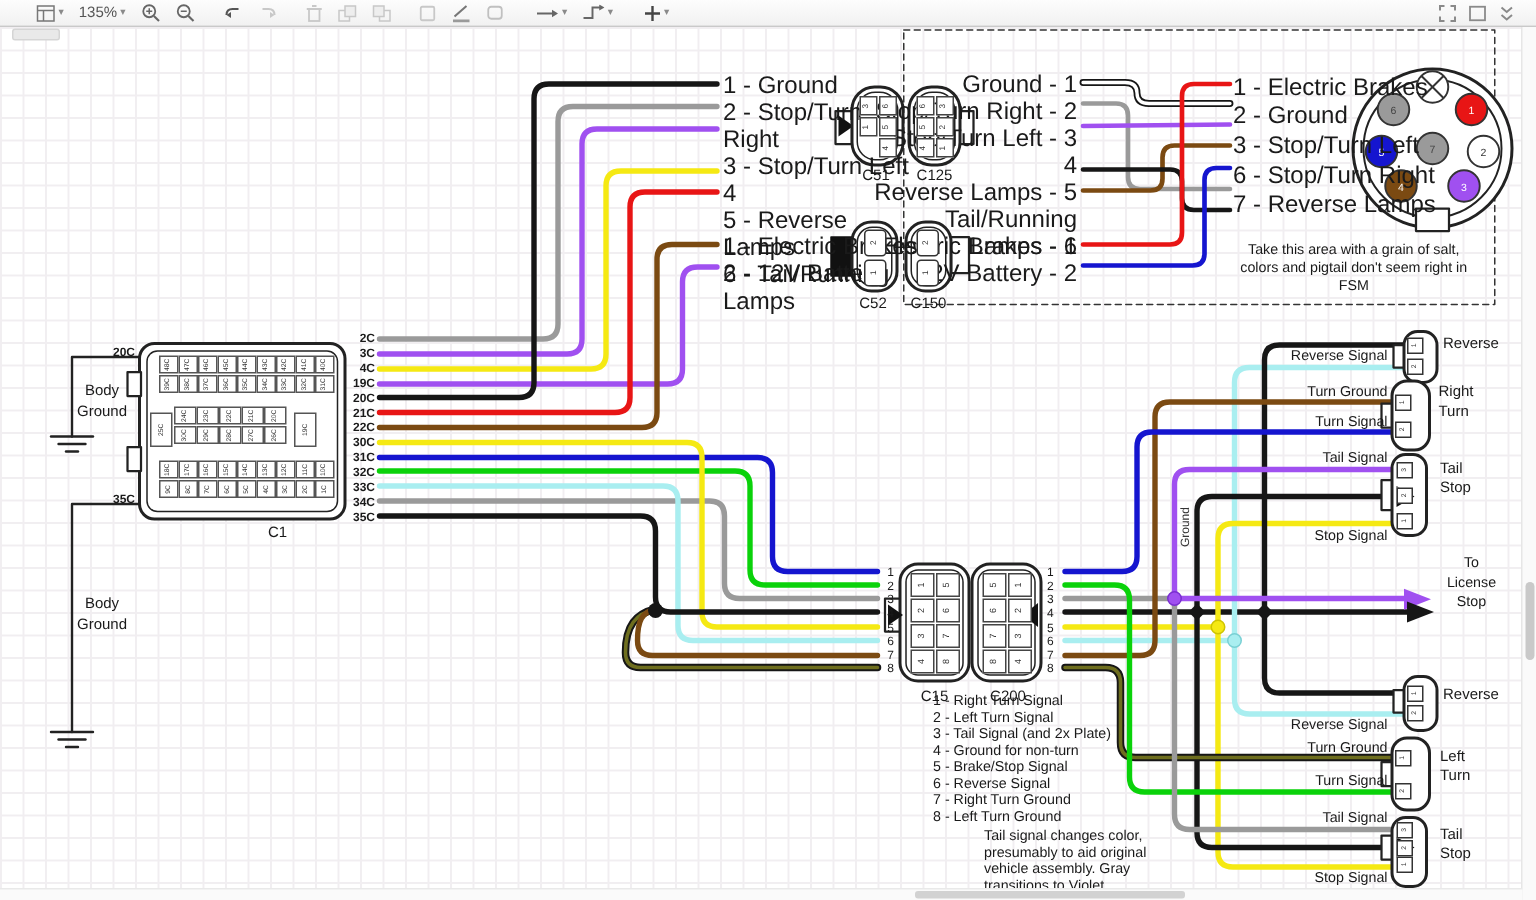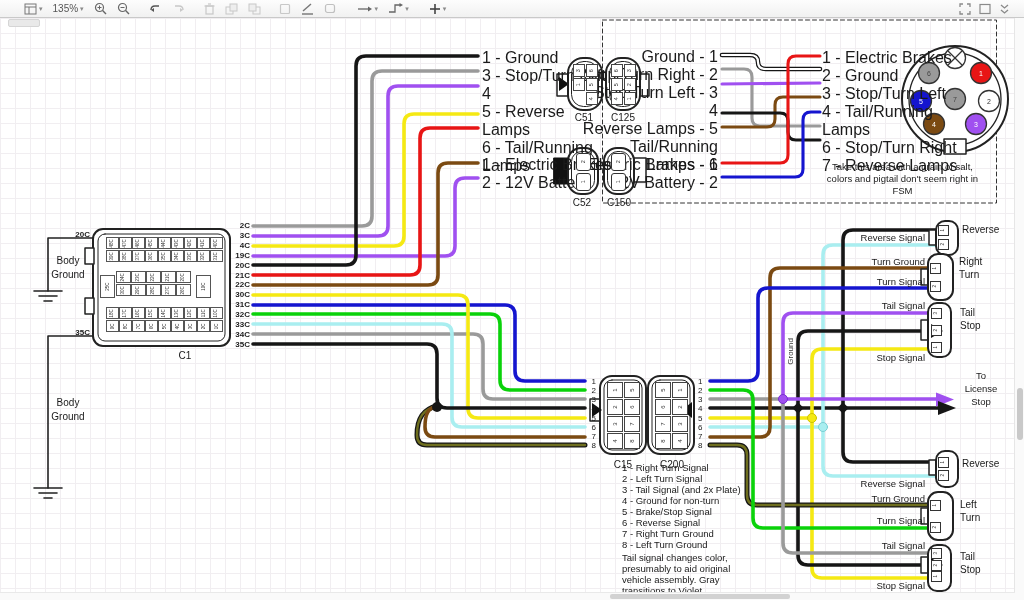--- a/index.html
+++ b/index.html
@@ -357,20 +357,21 @@
         <text x="929" y="76" fill="#444">6</text>
         <text x="955" y="102" fill="#444">7</text>
       </g>
     </g>
   </g>
 </svg>
 
 <div class="rows" style="left:482px;top:49px;width:130px;height:87px;">
 
 <div>1 - Ground</div>
+    <div>2 - Stop/Turn Right</div>
     <div>3 - Stop/Turn Left</div>
     <div>4</div>
     <div>5 - Reverse Lamps</div>
     <div>6 - Tail/Running Lamps</div>
   </div>
 <div class="rows" style="left:482px;top:156px;width:130px;height:30px;">
 
 <div>1 - Electric Brakes</div>
     <div>2 - 12V Battery</div>
   </div>
@@ -387,21 +388,20 @@
 <div class="rows r" style="left:578px;top:156px;width:140px;height:28px;">
 
 <div>Electric Brakes - 1</div>
     <div>12V Battery - 2</div>
   </div>
 <div class="rows" style="left:822px;top:49px;width:150px;height:98px;">
 
 <div>1 - Electric Brakes</div>
     <div>2 - Ground</div>
     <div>3 - Stop/Turn Left</div>
-    <div>4 - Tail/Running Lamps</div>
     <div>6 - Stop/Turn Right</div>
     <div>7 - Reverse Lamps</div>
   </div>
 <div class="rows c s9" style="left:810px;top:160px;width:185px;height:36px;">
 
 <div>Take this area with a grain of salt,</div>
     <div>colors and pigtail don't seem right in</div>
     <div>FSM</div>
   </div>
 
@@ -844,21 +844,21 @@
 
 <div>1 - Right Turn Signal</div>
     <div>2 - Left Turn Signal</div>
     <div>3 - Tail Signal (and 2x Plate)</div>
     <div>4 - Ground for non-turn</div>
     <div>5 - Brake/Stop Signal</div>
     <div>6 - Reverse Signal</div>
     <div>7 - Right Turn Ground</div>
     <div>8 - Left Turn Ground</div>
   </div>
-<div class="rows s9" style="left:622px;top:552px;width:190px;height:40px;">
+<div class="rows s9" style="left:656px;top:552px;width:190px;height:40px;">
 
 <div>Tail signal changes color,</div>
     <div>presumably to aid original</div>
     <div>vehicle assembly.  Gray</div>
     <div>transitions to Violet</div>
   </div>
 
 <div class="vtrack">
     <div class="vthumb"></div>
   </div>

